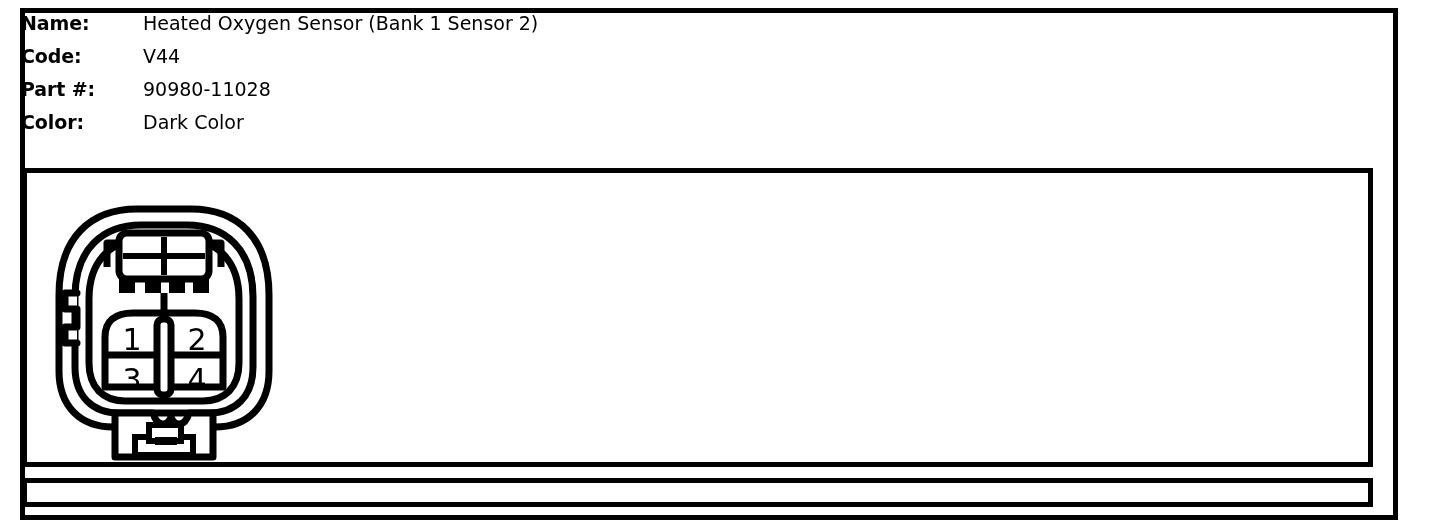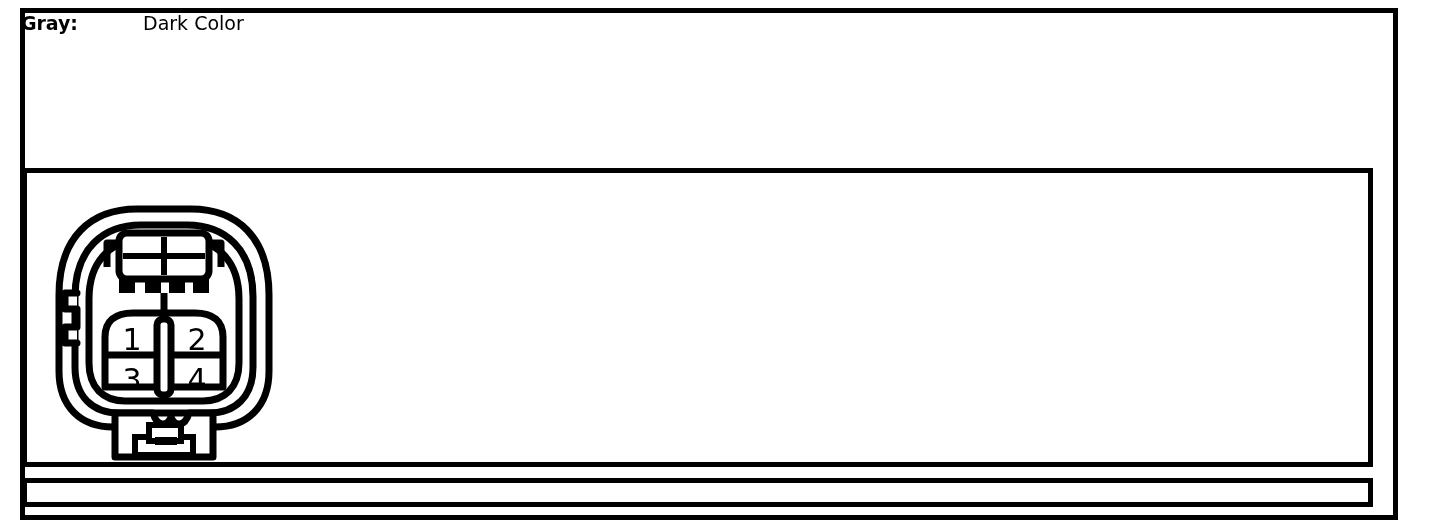--- a/index.html
+++ b/index.html
@@ -99,25 +99,37 @@
     fill: #000;
   }
 </style>
 </head>
 <body>
 
 <div id="sheet"></div>
 
 <div id="spec-block">
 
-
-
-
-  <div class="spec-row">
-    <span class="spec-label">Gray:</span>
+  <div class="spec-row">
+    <span class="spec-label">Name:</span>
+    <span class="spec-value">Heated Oxygen Sensor (Bank 1 Sensor 2)</span>
+  </div>
+
+  <div class="spec-row">
+    <span class="spec-label">Code:</span>
+    <span class="spec-value">V44</span>
+  </div>
+
+  <div class="spec-row">
+    <span class="spec-label">Part #:</span>
+    <span class="spec-value">90980-11028</span>
+  </div>
+
+  <div class="spec-row">
+    <span class="spec-label">Color:</span>
     <span class="spec-value">Dark Color</span>
   </div>
 
 </div>
 
 <div id="diagram-box">
 
   <div id="connector-drawing">
     <svg viewBox="0 0 290 290" xmlns="http://www.w3.org/2000/svg">
 

